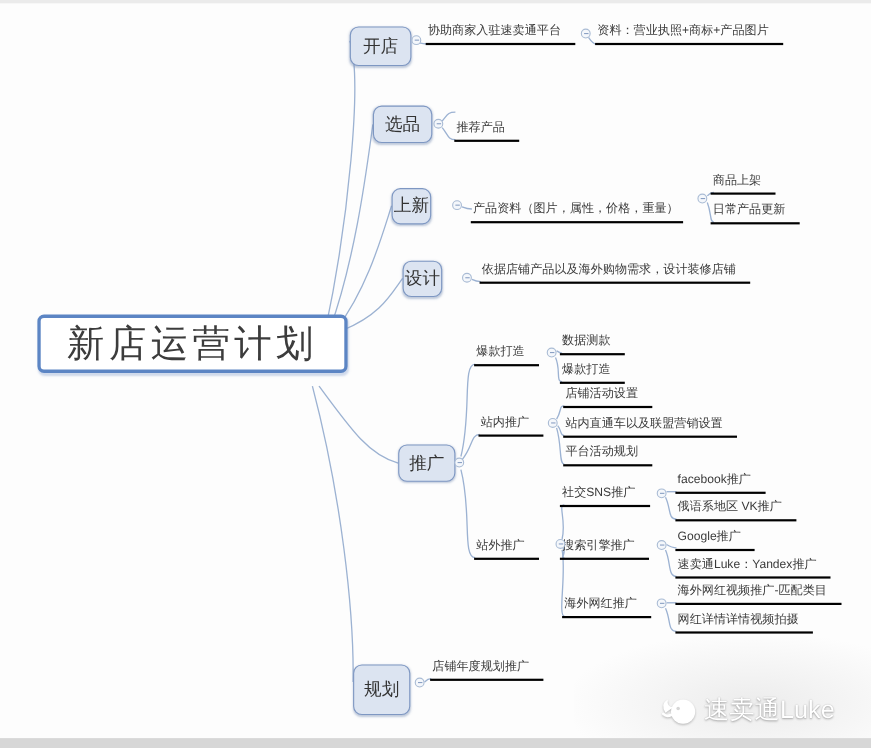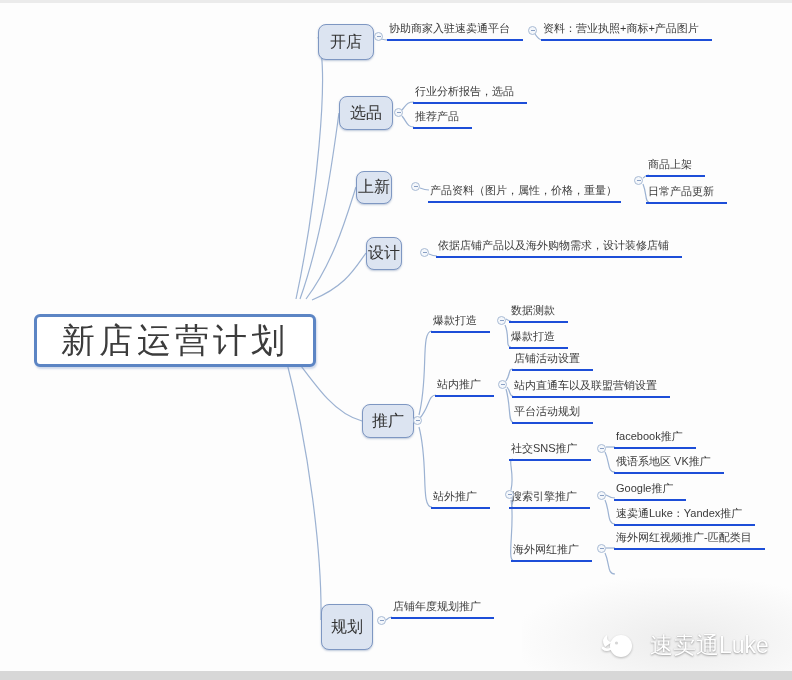--- a/index.html
+++ b/index.html
@@ -8,45 +8,45 @@
     background:#fdfdfd;
     font-family:"Liberation Sans","DejaVu Sans",sans-serif;
   }
   .top-strip{position:absolute;left:0;top:0;width:792px;height:3px;background:#ebebeb;}
   .bottom-strip{position:absolute;left:0;top:671px;width:792px;height:9px;background:#d7d7d7;}
   .wm-shade{position:absolute;right:0;top:578px;width:270px;height:100px;
     background:radial-gradient(ellipse at 60% 62%, #ececec 0%, rgba(236,236,236,0) 75%);}
   svg.links{position:absolute;left:0;top:0;}
   .leaf{
     position:absolute;font-size:11px;line-height:14px;color:#3a3a3a;
-    padding:0 13px 4px 2px;border-bottom:2px solid #1d4ed8;white-space:nowrap;text-align:center;
+    padding:0 13px 4px 2px;border-bottom:2px solid #000000;white-space:nowrap;text-align:center;
   }
   .leaf.tight{padding-right:4px;margin-top:11px;}
   .box{
     position:absolute;display:flex;align-items:center;justify-content:center;
     font-size:16px;color:#333;background:#dce4f1;
     border:1.5px solid #7e97c2;border-radius:8px;box-sizing:border-box;
     box-shadow:0 1px 2px rgba(110,135,175,.45);white-space:nowrap;
   }
   .root{
-    position:absolute;left:34px;top:314px;width:282px;height:53px;
+    position:absolute;left:34px;top:286px;width:282px;height:53px;
     display:flex;align-items:center;justify-content:center;
     font-size:34px;letter-spacing:4px;color:#3c3c3c;background:#ffffff;
     border:3px solid #5c85c4;border-radius:6px;box-sizing:border-box;
     box-shadow:1px 2px 2px rgba(120,150,200,.35);white-space:nowrap;
   }
   .cc{
     position:absolute;width:9px;height:9px;box-sizing:border-box;
     background:#f4f7fb;border:1px solid #a9bbd4;border-radius:50%;
   }
   .cc::after{
     content:"";position:absolute;left:1.5px;right:1.5px;top:3px;height:1px;background:#8aa0c4;
   }
   .wm{
-    position:absolute;left:598px;top:630px;display:flex;align-items:flex-start;gap:14px;
+    position:absolute;left:598px;top:630px;display:flex;align-items:center;gap:4px;
     color:#ffffff;font-size:23px;
     text-shadow:0 1px 2px rgba(0,0,0,.32),0 0 1px rgba(0,0,0,.2);
   }
   .wm-logo{filter:drop-shadow(0 1px 1px rgba(0,0,0,.25));}
 </style>
 </head>
 <body>
 
 <div class="stage">
 
@@ -95,21 +95,20 @@
 
   <div class="box" style="left:318px;top:24px;width:56px;height:36px">开店</div>
   <div class="box" style="left:339px;top:96px;width:54px;height:34px">选品</div>
   <div class="box" style="left:356px;top:171px;width:36px;height:33px">上新</div>
   <div class="box" style="left:366px;top:237px;width:36px;height:33px">设计</div>
   <div class="box" style="left:362px;top:404px;width:52px;height:34px">推广</div>
   <div class="box" style="left:321px;top:604px;width:52px;height:46px">规划</div>
 
   <div class="leaf" style="left:387px;top:21px">协助商家入驻速卖通平台</div>
   <div class="leaf" style="left:541px;top:21px">资料：营业执照+商标+产品图片</div>
-  <div class="leaf" style="left:413px;top:84px">行业分析报告，选品</div>
   <div class="leaf" style="left:413px;top:109px">推荐产品</div>
   <div class="leaf tight" style="left:428px;top:172px">产品资料（图片，属性，价格，重量）</div>
   <div class="leaf" style="left:646px;top:157px">商品上架</div>
   <div class="leaf" style="left:646px;top:184px">日常产品更新</div>
   <div class="leaf" style="left:436px;top:238px">依据店铺产品以及海外购物需求，设计装修店铺</div>
   <div class="leaf" style="left:431px;top:313px">爆款打造</div>
   <div class="leaf" style="left:509px;top:303px">数据测款</div>
   <div class="leaf" style="left:509px;top:329px">爆款打造</div>
   <div class="leaf" style="left:435px;top:377px">站内推广</div>
   <div class="leaf" style="left:512px;top:351px">店铺活动设置</div>
@@ -117,20 +116,21 @@
   <div class="leaf" style="left:512px;top:404px">平台活动规划</div>
   <div class="leaf" style="left:431px;top:489px">站外推广</div>
   <div class="leaf" style="left:509px;top:441px">社交SNS推广</div>
   <div class="leaf" style="left:614px;top:429px">facebook推广</div>
   <div class="leaf" style="left:614px;top:454px">俄语系地区 VK推广</div>
   <div class="leaf" style="left:509px;top:489px">搜索引擎推广</div>
   <div class="leaf" style="left:614px;top:481px">Google推广</div>
   <div class="leaf" style="left:614px;top:506px">速卖通Luke：Yandex推广</div>
   <div class="leaf" style="left:511px;top:542px">海外网红推广</div>
   <div class="leaf" style="left:614px;top:530px">海外网红视频推广-匹配类目</div>
+  <div class="leaf" style="left:614px;top:556px">网红详情详情视频拍摄</div>
   <div class="leaf" style="left:391px;top:599px">店铺年度规划推广</div>
 
   <span class="cc" style="left:374px;top:32px"></span>
   <span class="cc" style="left:528px;top:26px"></span>
   <span class="cc" style="left:394px;top:108px"></span>
   <span class="cc" style="left:411px;top:182px"></span>
   <span class="cc" style="left:634px;top:176px"></span>
   <span class="cc" style="left:420px;top:248px"></span>
   <span class="cc" style="left:413px;top:416px"></span>
   <span class="cc" style="left:497px;top:316px"></span>

